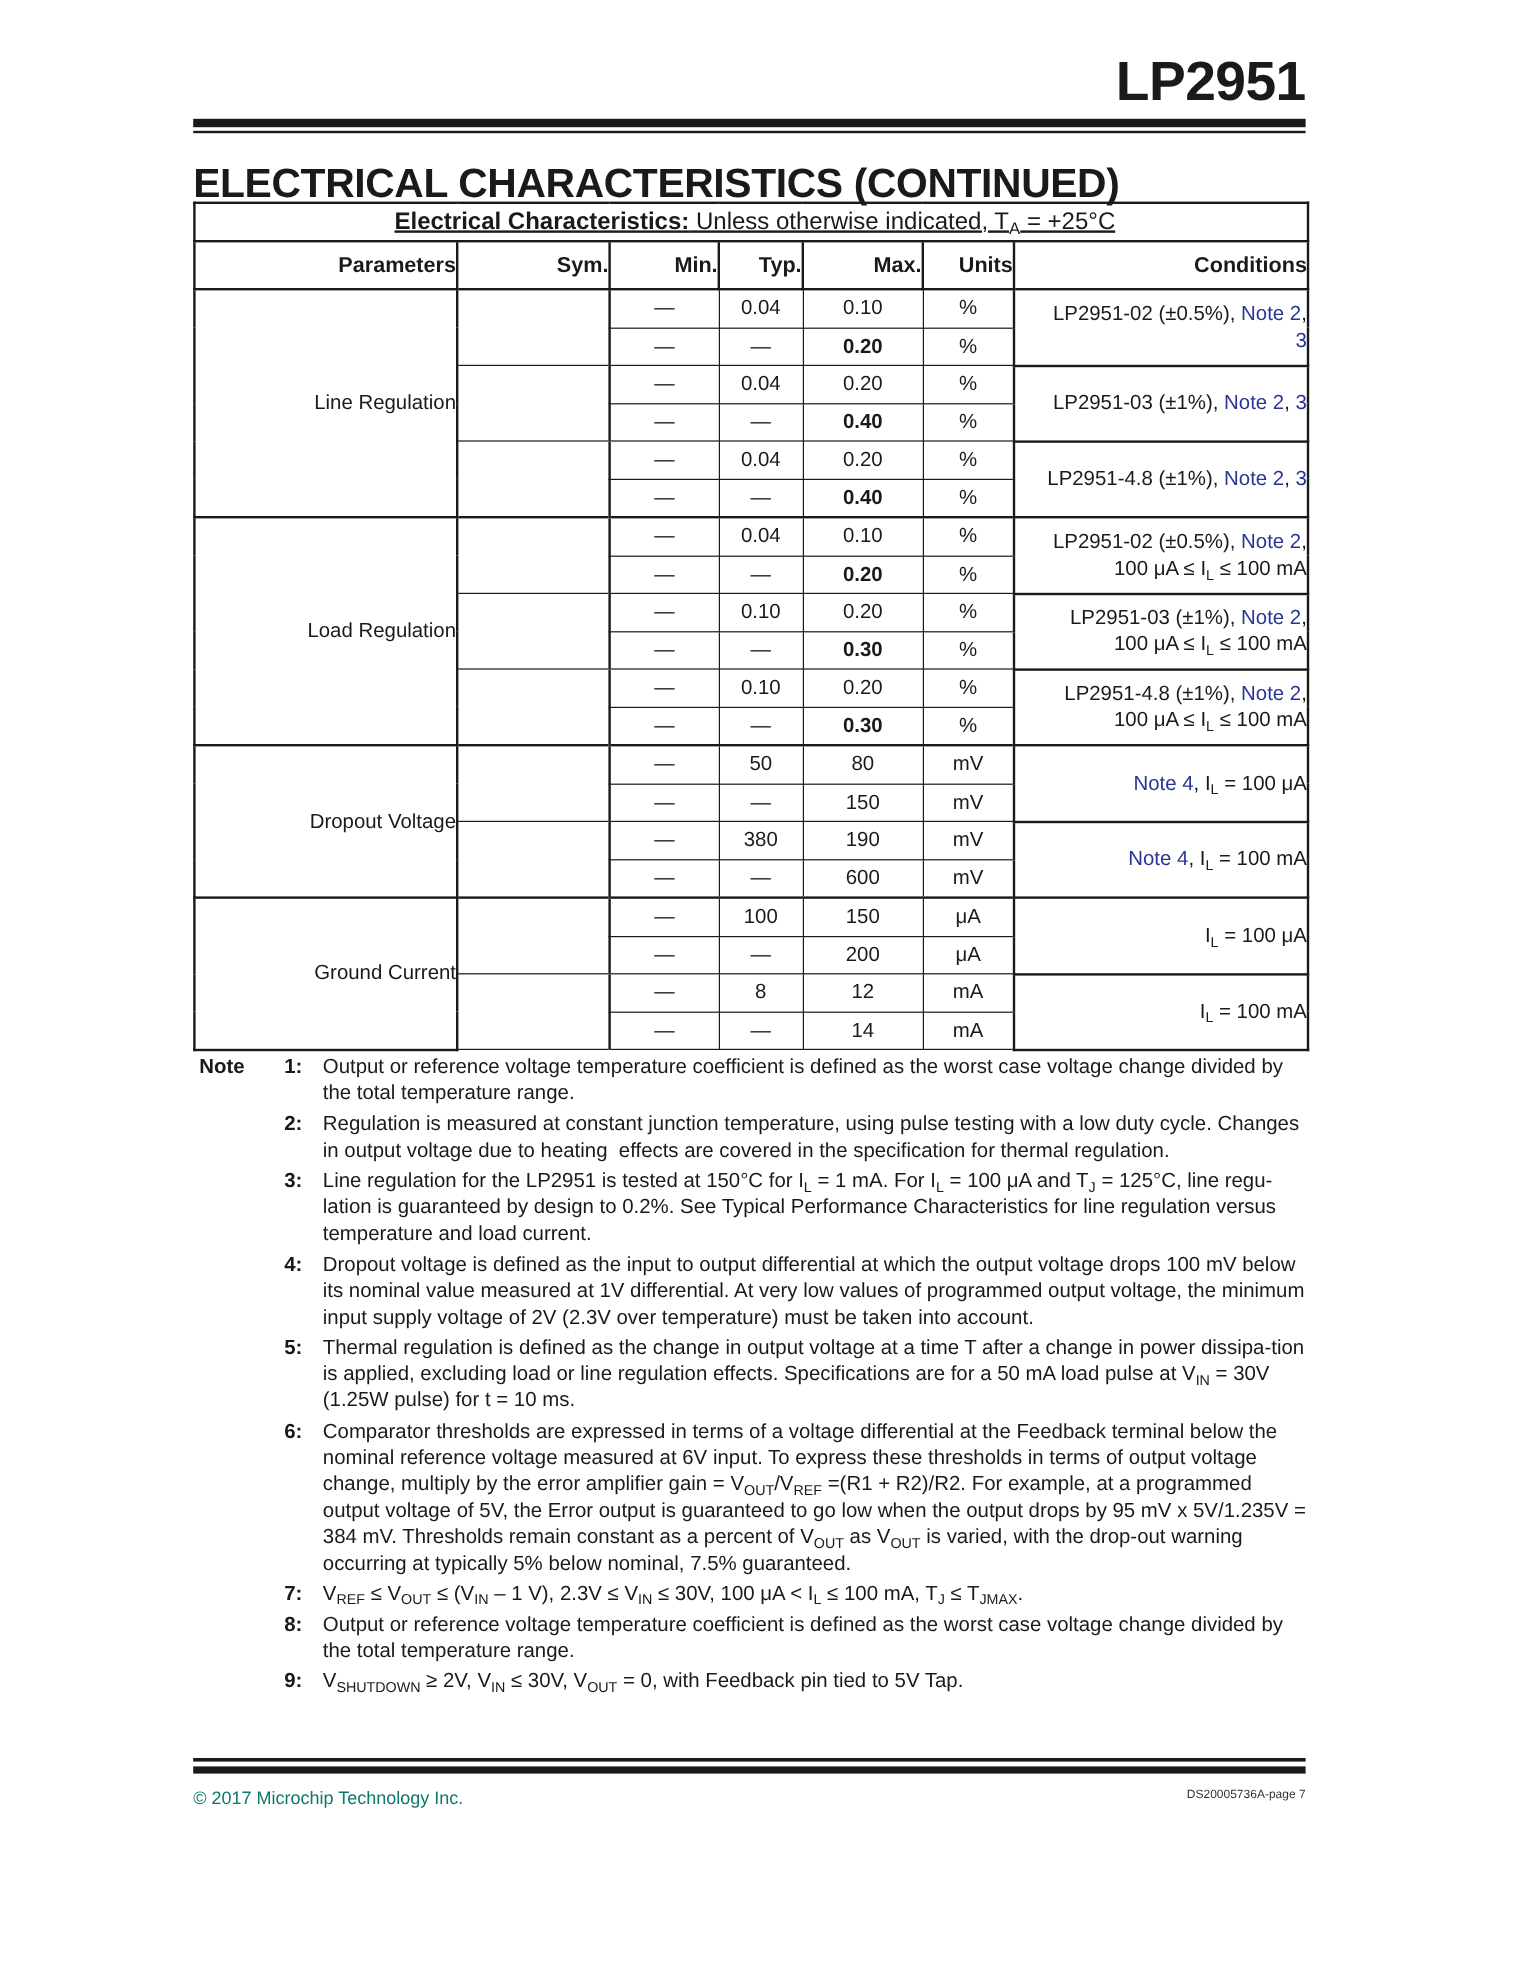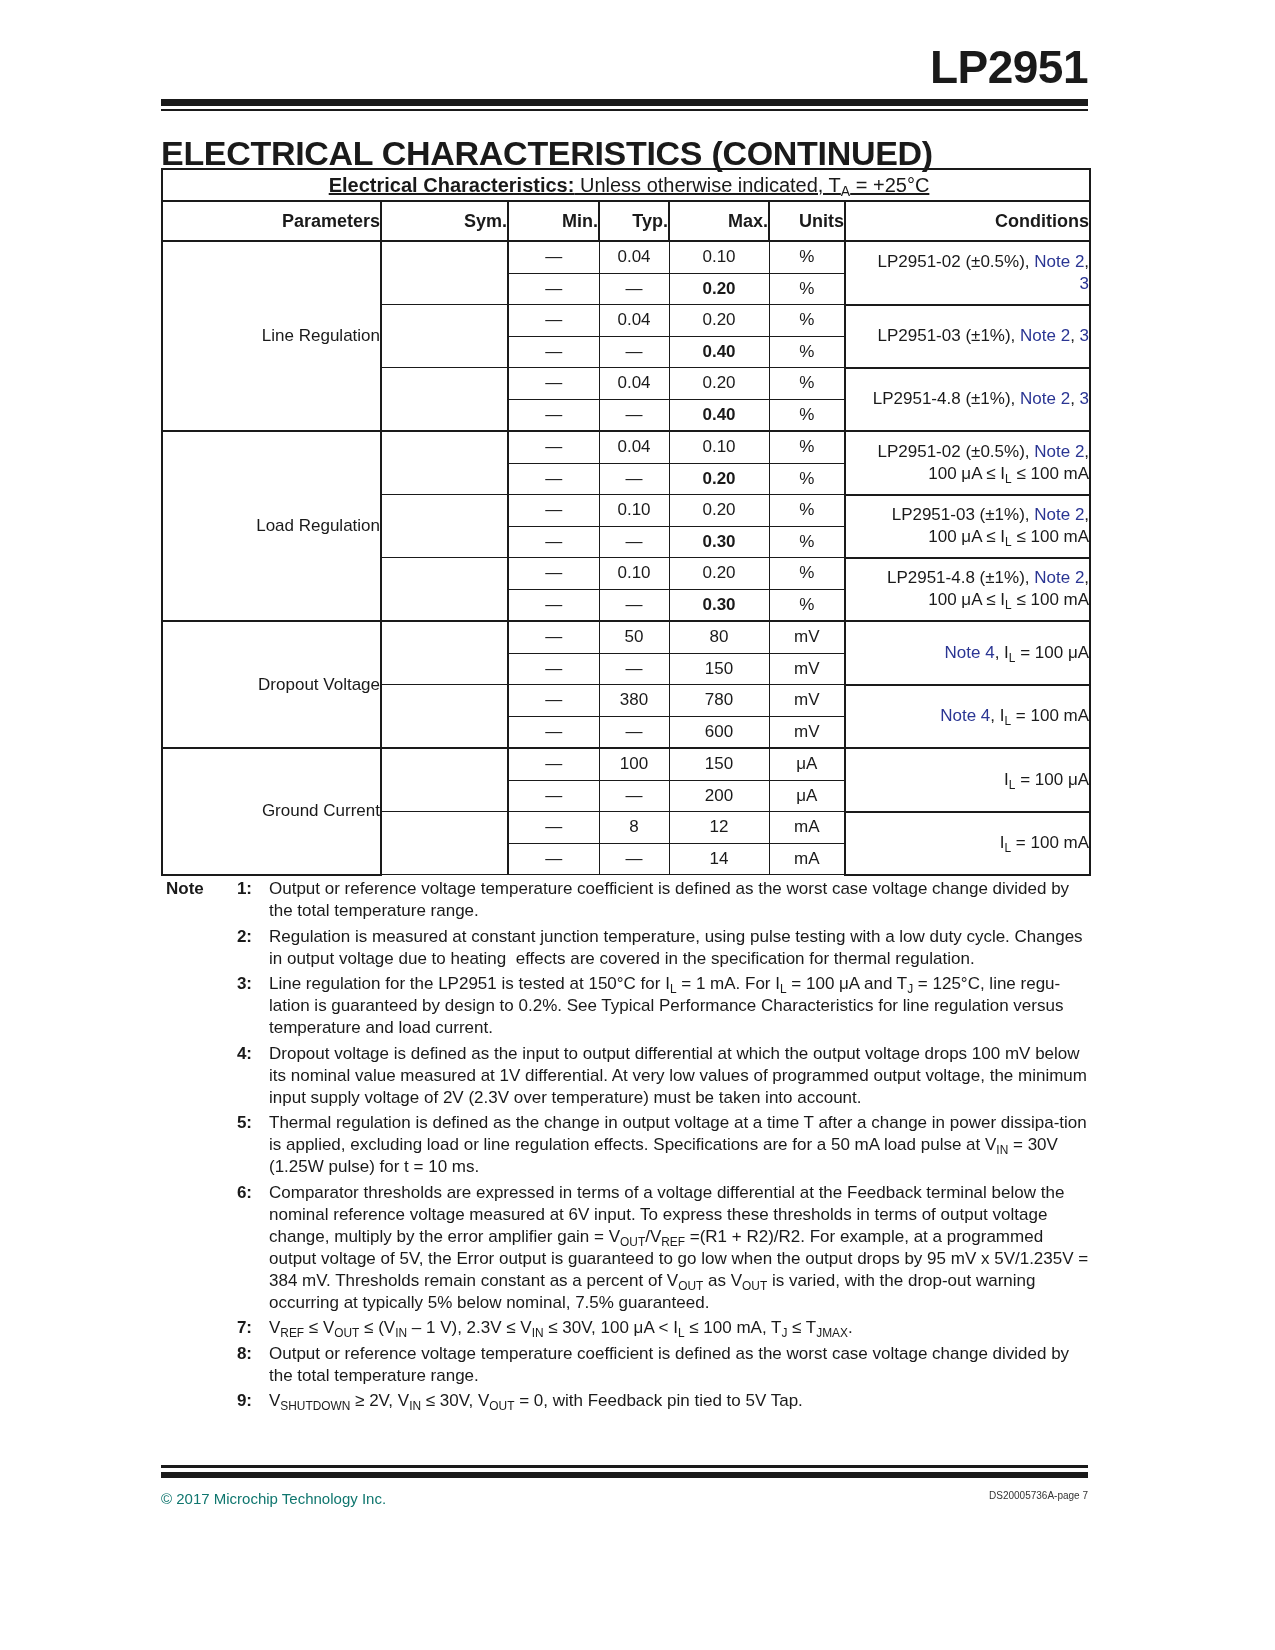--- a/index.html
+++ b/index.html
@@ -170,21 +170,21 @@
       <tr>
         <td class="num">—</td>
         <td class="num">—</td>
         <td class="num">150</td>
         <td class="units">mV</td>
       </tr>
       <tr>
         <td class="sym" rowspan="2"></td>
         <td class="num">—</td>
         <td class="num">380</td>
-        <td class="num">780</td>
+        <td class="num">190</td>
         <td class="units">mV</td>
         <td class="cond" rowspan="2"><span class="link">Note 4</span><span>, I</span><sub>L</sub><span> = 100 mA</span></td>
       </tr>
       <tr>
         <td class="num">—</td>
         <td class="num">—</td>
         <td class="num">600</td>
         <td class="units">mV</td>
       </tr>
       <tr class="group-start">

